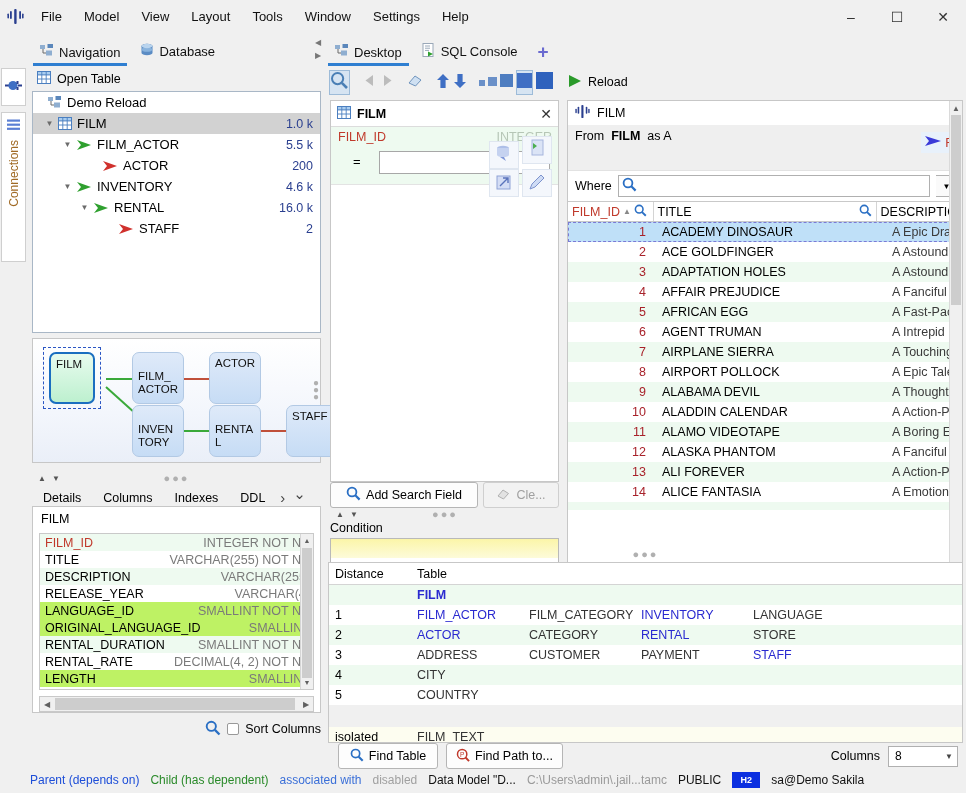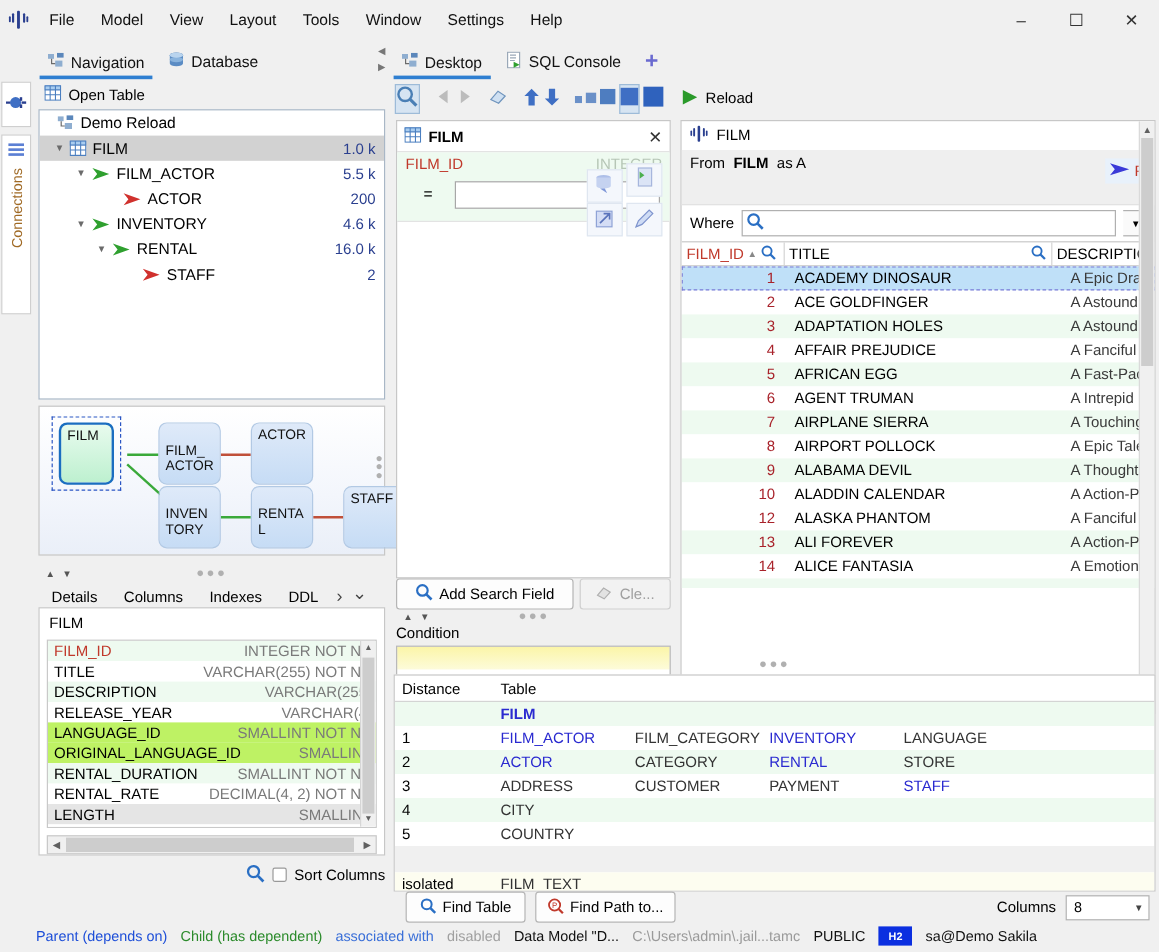--- a/index.html
+++ b/index.html
@@ -446,21 +446,21 @@
           <span class="ct">SMALLINT</span>
         </div>
         <div class="crow" style="background:#eefaf0;">
           <span class="cn">RENTAL_DURATION</span>
           <span class="ct">SMALLINT NOT NU</span>
         </div>
         <div class="crow" style="background:#fff;">
           <span class="cn">RENTAL_RATE</span>
           <span class="ct">DECIMAL(4, 2) NOT NU</span>
         </div>
-        <div class="crow" style="background:#e5e5e5;">
+        <div class="crow" style="background:#bef264;">
           <span class="cn">LENGTH</span>
           <span class="ct">SMALLINT</span>
         </div>
         <div class="crow" style="background:#fff;">
           <span class="cn">REPLACEMENT_COST</span>
           <span class="ct">DECIMAL(5, 2) NOT NU</span>
         </div>
 
         <div class="vsb">
           <div class="a1">▲</div>
@@ -770,20 +770,25 @@
         <div class="grow odd">
           <span class="gc1">9</span>
           <span class="gc2">ALABAMA DEVIL</span>
           <span class="gc3">A Thought</span>
         </div>
         <div class="grow even">
           <span class="gc1">10</span>
           <span class="gc2">ALADDIN CALENDAR</span>
           <span class="gc3">A Action-P</span>
         </div>
+        <div class="grow odd">
+          <span class="gc1">11</span>
+          <span class="gc2">ALAMO VIDEOTAPE</span>
+          <span class="gc3">A Boring E</span>
+        </div>
         <div class="grow even">
           <span class="gc1">12</span>
           <span class="gc2">ALASKA PHANTOM</span>
           <span class="gc3">A Fanciful </span>
         </div>
         <div class="grow odd">
           <span class="gc1">13</span>
           <span class="gc2">ALI FOREVER</span>
           <span class="gc3">A Action-P</span>
         </div>

